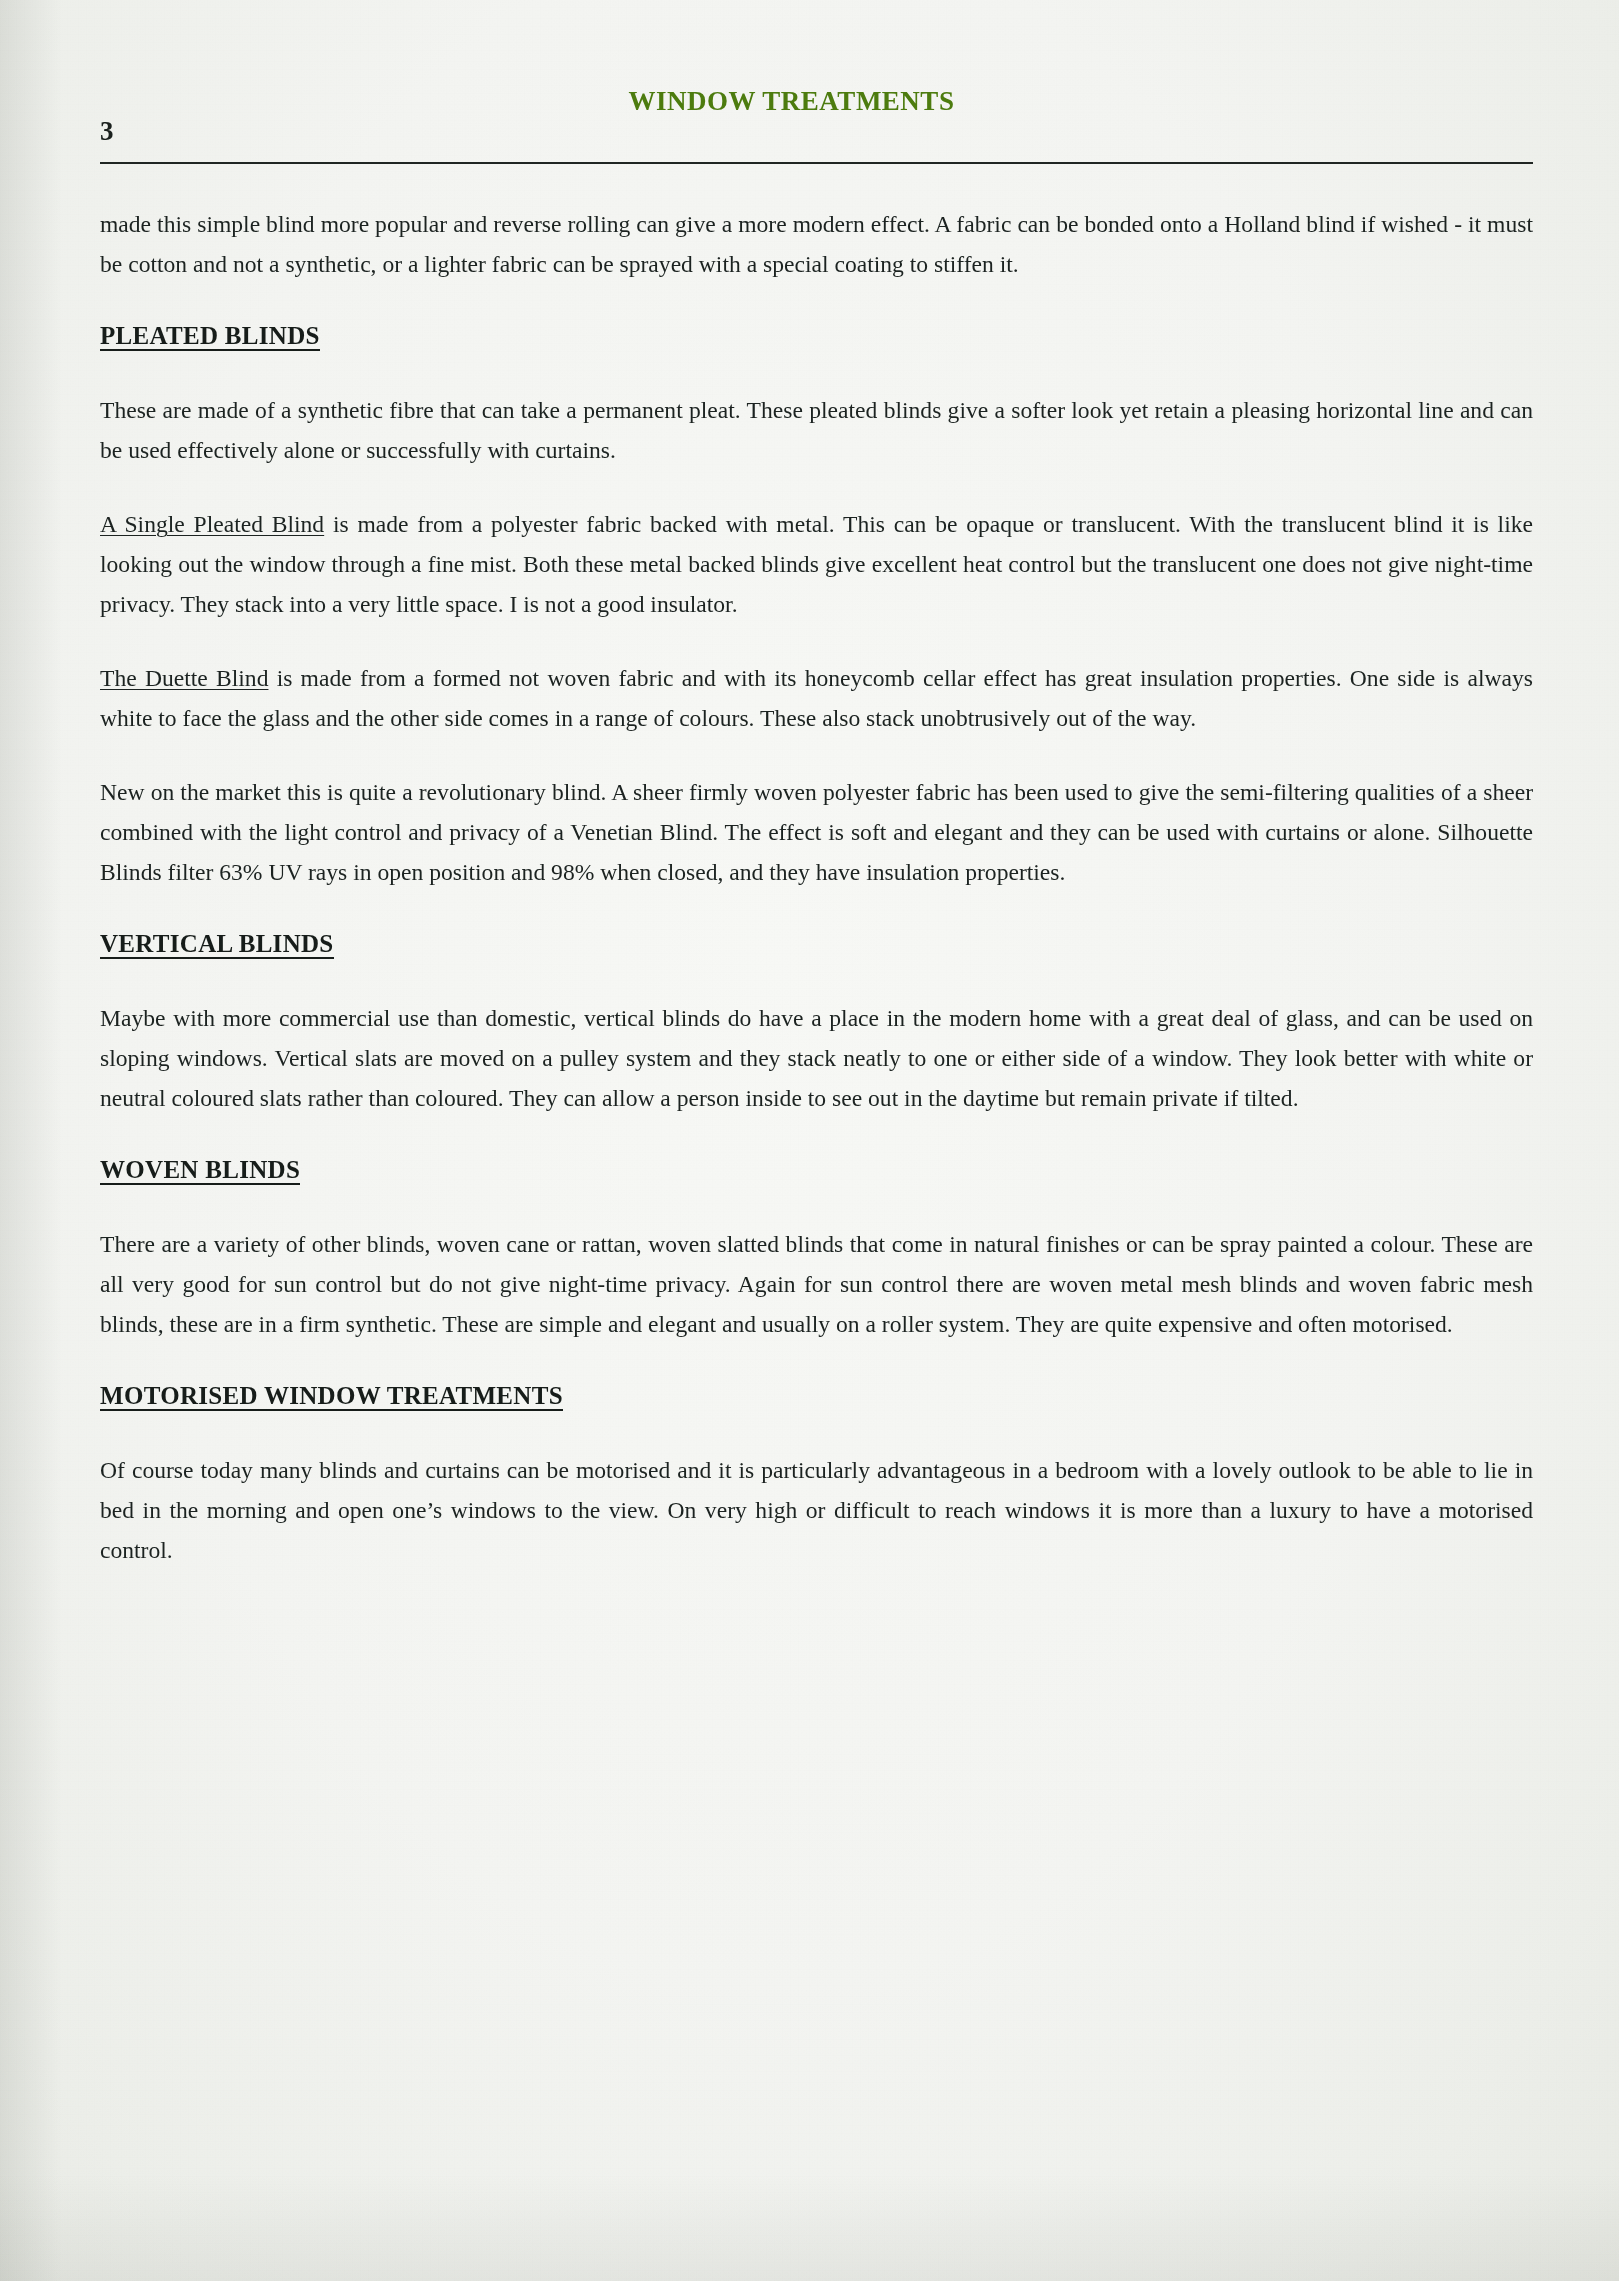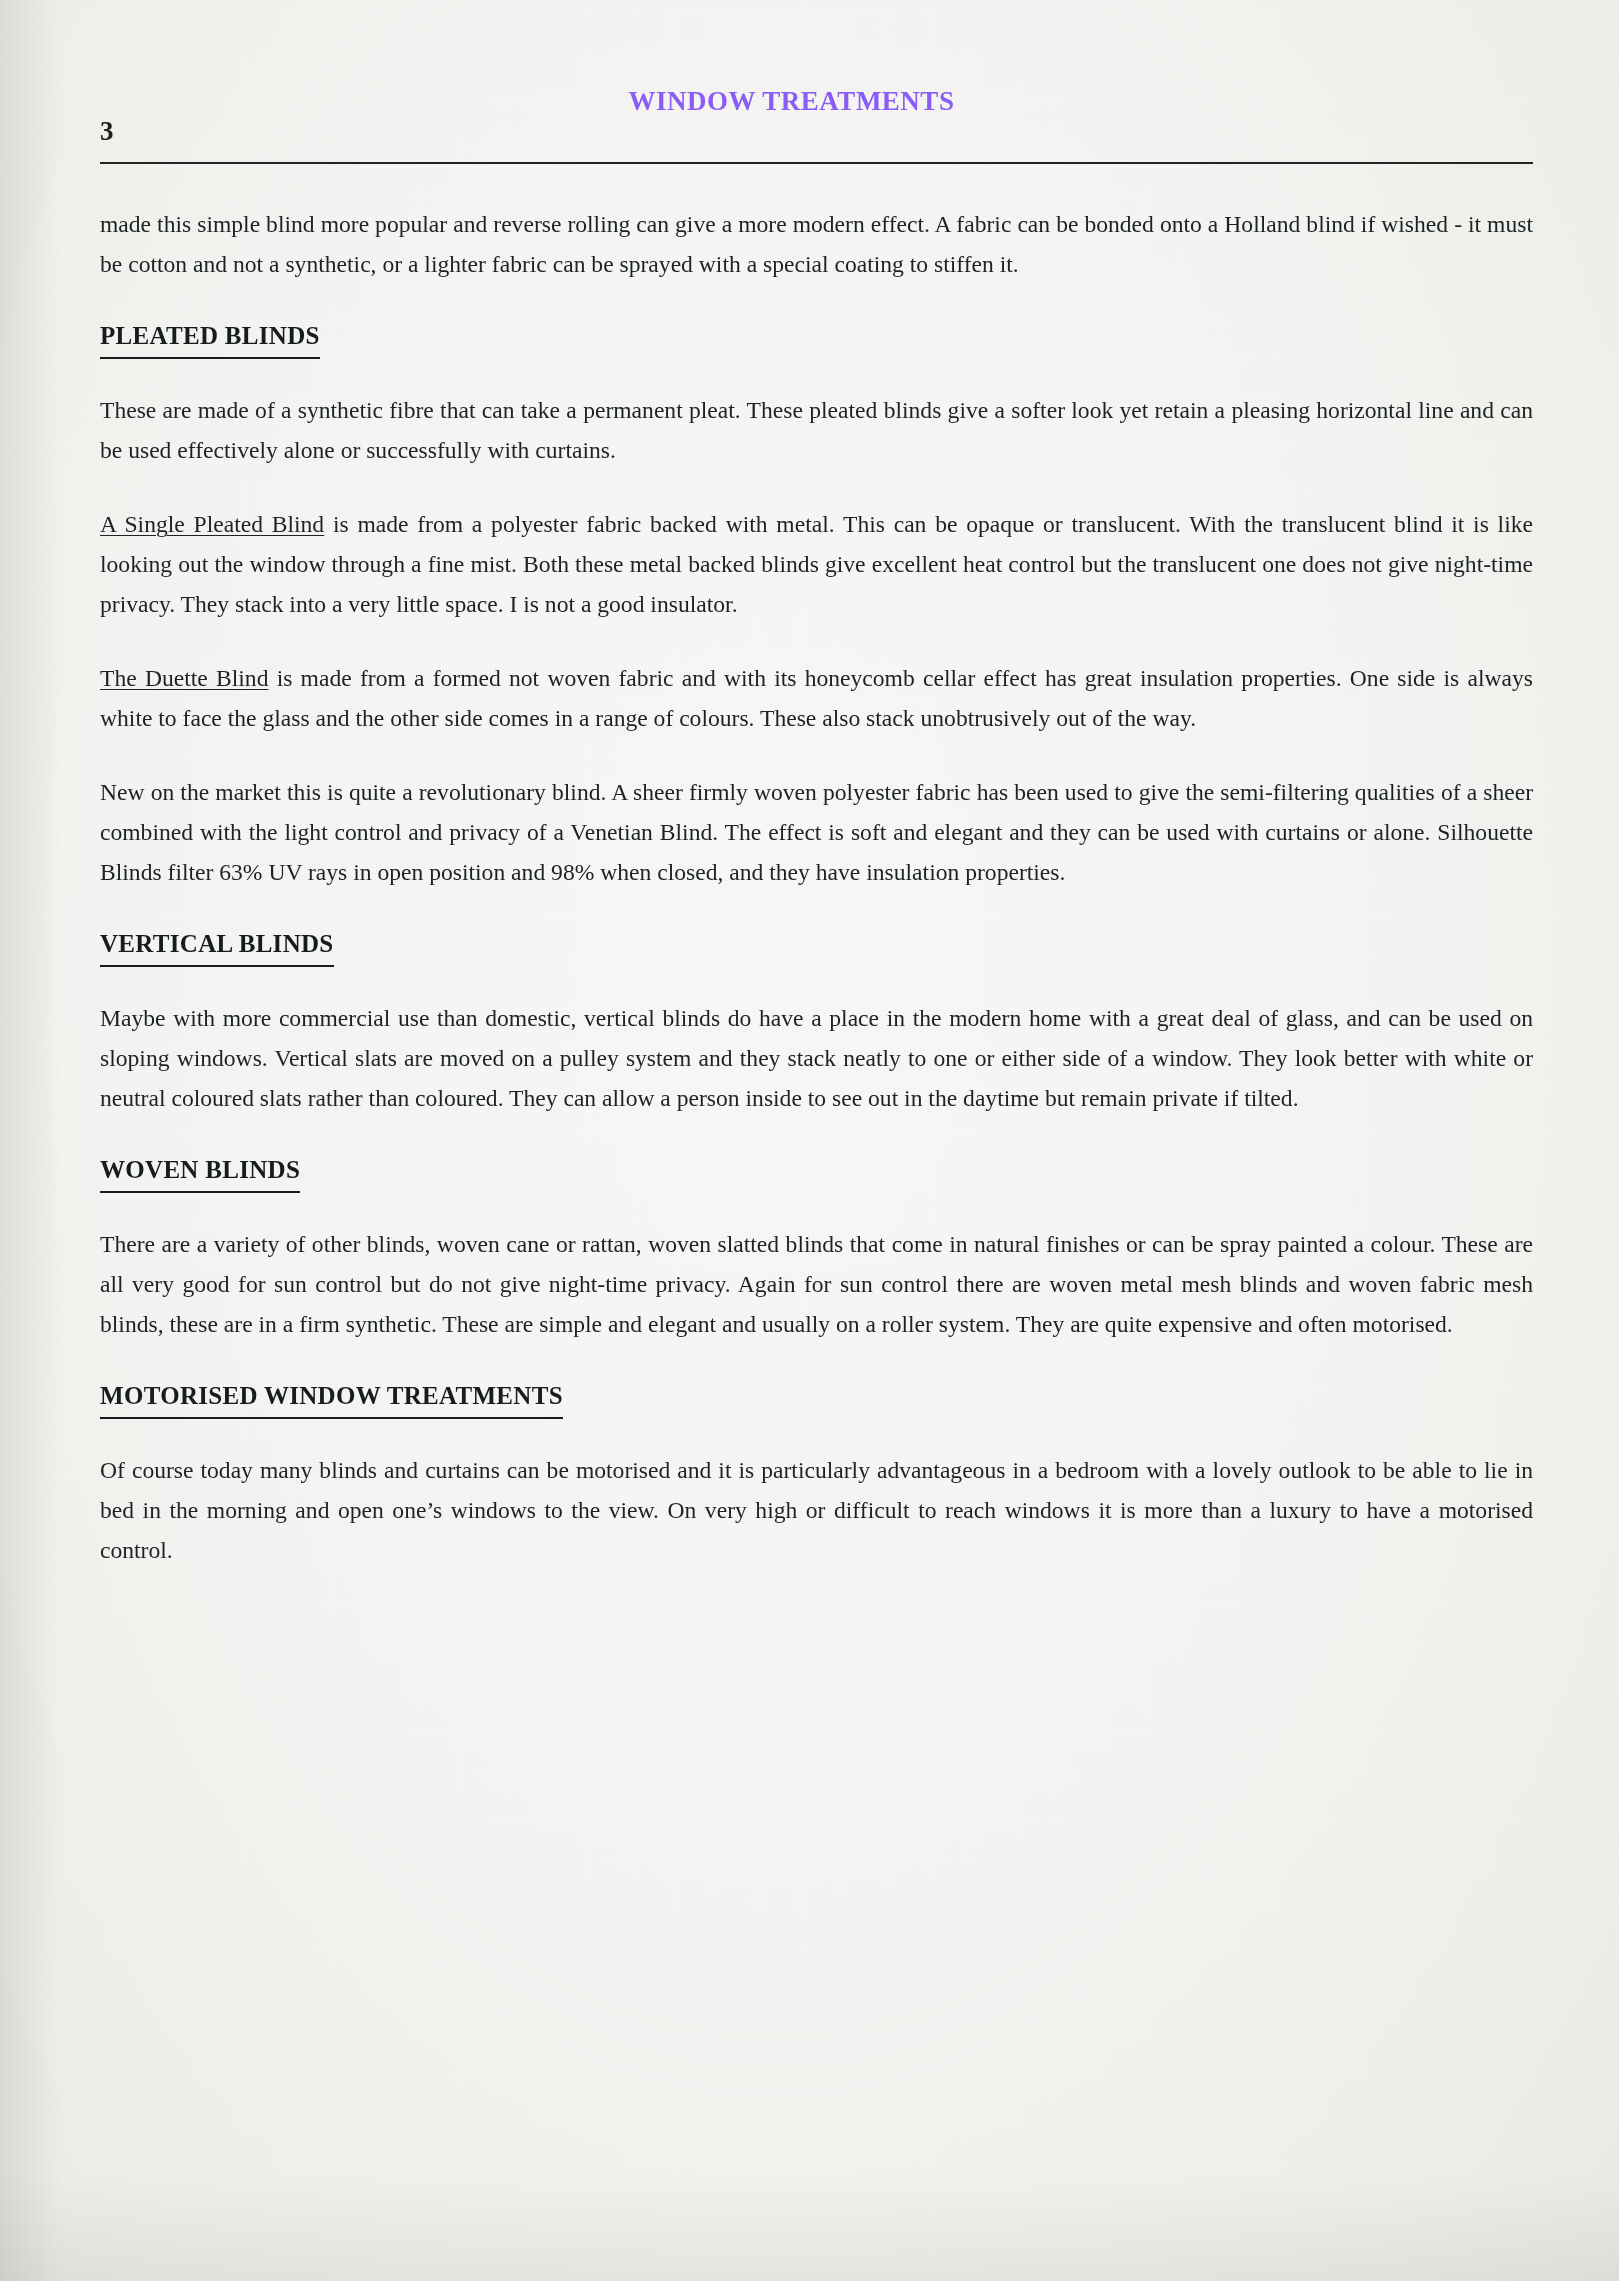--- a/index.html
+++ b/index.html
@@ -66,21 +66,21 @@
   }
   .doc-title {
     position: absolute;
     left: 0;
     right: 0;
     top: 86px;
     text-align: center;
     font-weight: bold;
     font-size: 27px;
     letter-spacing: 0.5px;
-    color: #8b5cf6;
+    color: #4d7c0f;
     transform: translateX(-25px);
   }
   .page-number {
     position: absolute;
     left: 0;
     top: 116px;
     font-weight: bold;
     font-size: 27px;
     color: #1b211e;
   }
@@ -118,21 +118,21 @@
     font-size: 25px;
     line-height: 36px;
     font-weight: bold;
     letter-spacing: 0.3px;
     color: #171d1a;
     display: block;
   }
   h2.section-heading > span.htext {
     display: inline;
     border-bottom: 2.2px solid #171d1a;
-    padding-bottom: 8px;
+    padding-bottom: 0;
   }
 
   .lead-in {
     text-decoration: underline;
     text-underline-offset: 2.7px;
     text-decoration-thickness: 1.4px;
   }
 
   
   .sp-1 { margin-bottom: 39px; }

